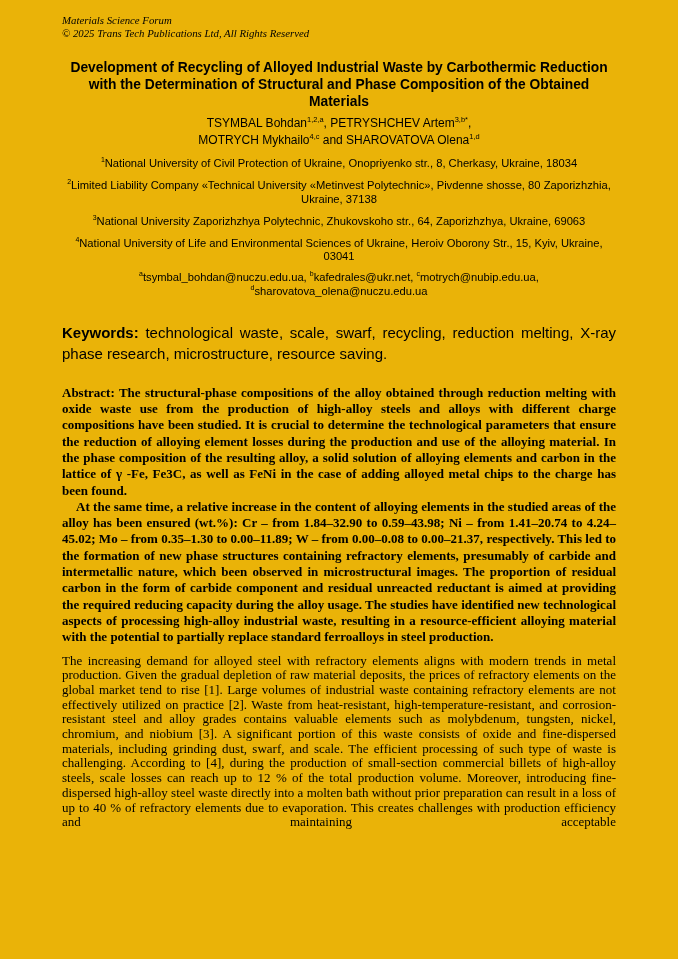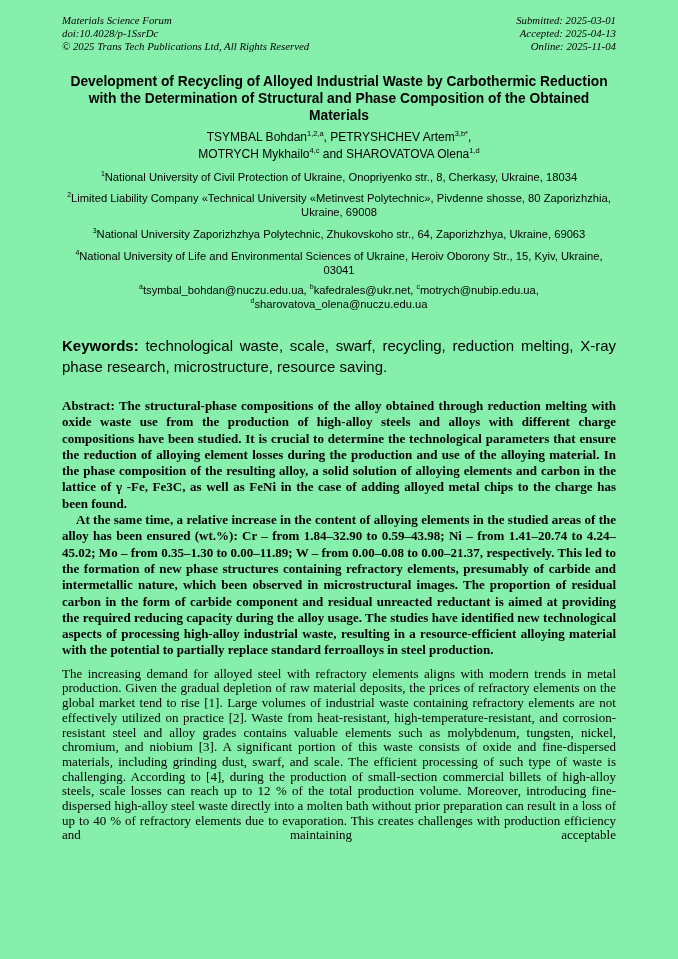--- a/index.html
+++ b/index.html
@@ -1,20 +1,20 @@
 <!DOCTYPE html>
 <html><head>
 <meta charset="utf-8">
 <style>
   html, body { margin: 0; padding: 0; background: #fff; }
   .page {
     position: relative;
     width: 678px;
     height: 959px;
-    background: #86efac;
+    background: #eab308;
     color: #000;
     overflow: hidden;
     box-sizing: border-box;
     padding: 14px 62px 0 62px;
   }
   
   .jheader {
     display: flex;
     justify-content: space-between;
     font-family: "Liberation Serif", serif;
@@ -85,39 +85,33 @@
   }
 </style>
 </head>
 <body>
 
 <div class="page">
 
   <div class="jheader">
     <div class="jheader-left">
       <div>Materials Science Forum</div>
-      <div>doi:10.4028/p-1SsrDc</div>
       <div>© 2025 Trans Tech Publications Ltd, All Rights Reserved</div>
-    </div>
-    <div class="jheader-right">
-      <div>Submitted: 2025-03-01</div>
-      <div>Accepted: 2025-04-13</div>
-      <div>Online: 2025-11-04</div>
     </div>
   </div>
 
   <h1 class="title">Development of Recycling of Alloyed Industrial Waste by Carbothermic Reduction with the Determination of Structural and Phase Composition of the Obtained Materials</h1>
 
   <div class="authors">
     <div><span>TSYMBAL Bohdan</span><sup>1,2,a</sup><span>, PETRYSHCHEV Artem</span><sup>3,b*</sup><span>,</span></div>
     <div><span>MOTRYCH Mykhailo</span><sup>4,c</sup><span> and SHAROVATOVA Olena</span><sup>1,d</sup></div>
   </div>
 
   <p class="affil"><sup>1</sup><span>National University of Civil Protection of Ukraine, Onopriyenko str., 8, Cherkasy, Ukraine, 18034</span></p>
-  <p class="affil"><sup>2</sup><span>Limited Liability Company «Technical University «Metinvest Polytechnic», Pivdenne shosse, 80 Zaporizhzhia, Ukraine, 69008</span></p>
+  <p class="affil"><sup>2</sup><span>Limited Liability Company «Technical University «Metinvest Polytechnic», Pivdenne shosse, 80 Zaporizhzhia, Ukraine, 37138</span></p>
   <p class="affil"><sup>3</sup><span>National University Zaporizhzhya Polytechnic, Zhukovskoho str., 64, Zaporizhzhya, Ukraine, 69063</span></p>
   <p class="affil"><sup>4</sup><span>National University of Life and Environmental Sciences of Ukraine, Heroiv Oborony Str., 15, Kyiv, Ukraine, 03041</span></p>
 
   <p class="emails"><sup>a</sup><span>tsymbal_bohdan@nuczu.edu.ua, </span><sup>b</sup><span>kafedrales@ukr.net, </span><sup>c</sup><span>motrych@nubip.edu.ua,</span><br><sup>d</sup><span>sharovatova_olena@nuczu.edu.ua</span></p>
 
   <p class="keywords"><b>Keywords:</b><span> technological waste, scale, swarf, recycling, reduction melting, X-ray phase research, microstructure, resource saving.</span></p>
 
   <div class="abstract">
     <p class="abs-p1"><b>Abstract:</b><span> The structural-phase compositions of the alloy obtained through reduction melting with oxide waste use from the production of high-alloy steels and alloys with different charge compositions have been studied. It is crucial to determine the technological parameters that ensure the reduction of alloying element losses during the production and use of the alloying material. In the phase composition of the resulting alloy, a solid solution of alloying elements and carbon in the lattice of γ -Fe, Fe3C, as well as FeNi in the case of adding alloyed metal chips to the charge has been found.</span></p>
     <p class="abs-p2">At the same time, a relative increase in the content of alloying elements in the studied areas of the alloy has been ensured (wt.%): Cr – from 1.84–32.90 to 0.59–43.98; Ni – from 1.41–20.74 to 4.24–45.02; Mo – from 0.35–1.30 to 0.00–11.89; W – from 0.00–0.08 to 0.00–21.37, respectively. This led to the formation of new phase structures containing refractory elements, presumably of carbide and intermetallic nature, which been observed in microstructural images. The proportion of residual carbon in the form of carbide component and residual unreacted reductant is aimed at providing the required reducing capacity during the alloy usage. The studies have identified new technological aspects of processing high-alloy industrial waste, resulting in a resource-efficient alloying material with the potential to partially replace standard ferroalloys in steel production.</p>

